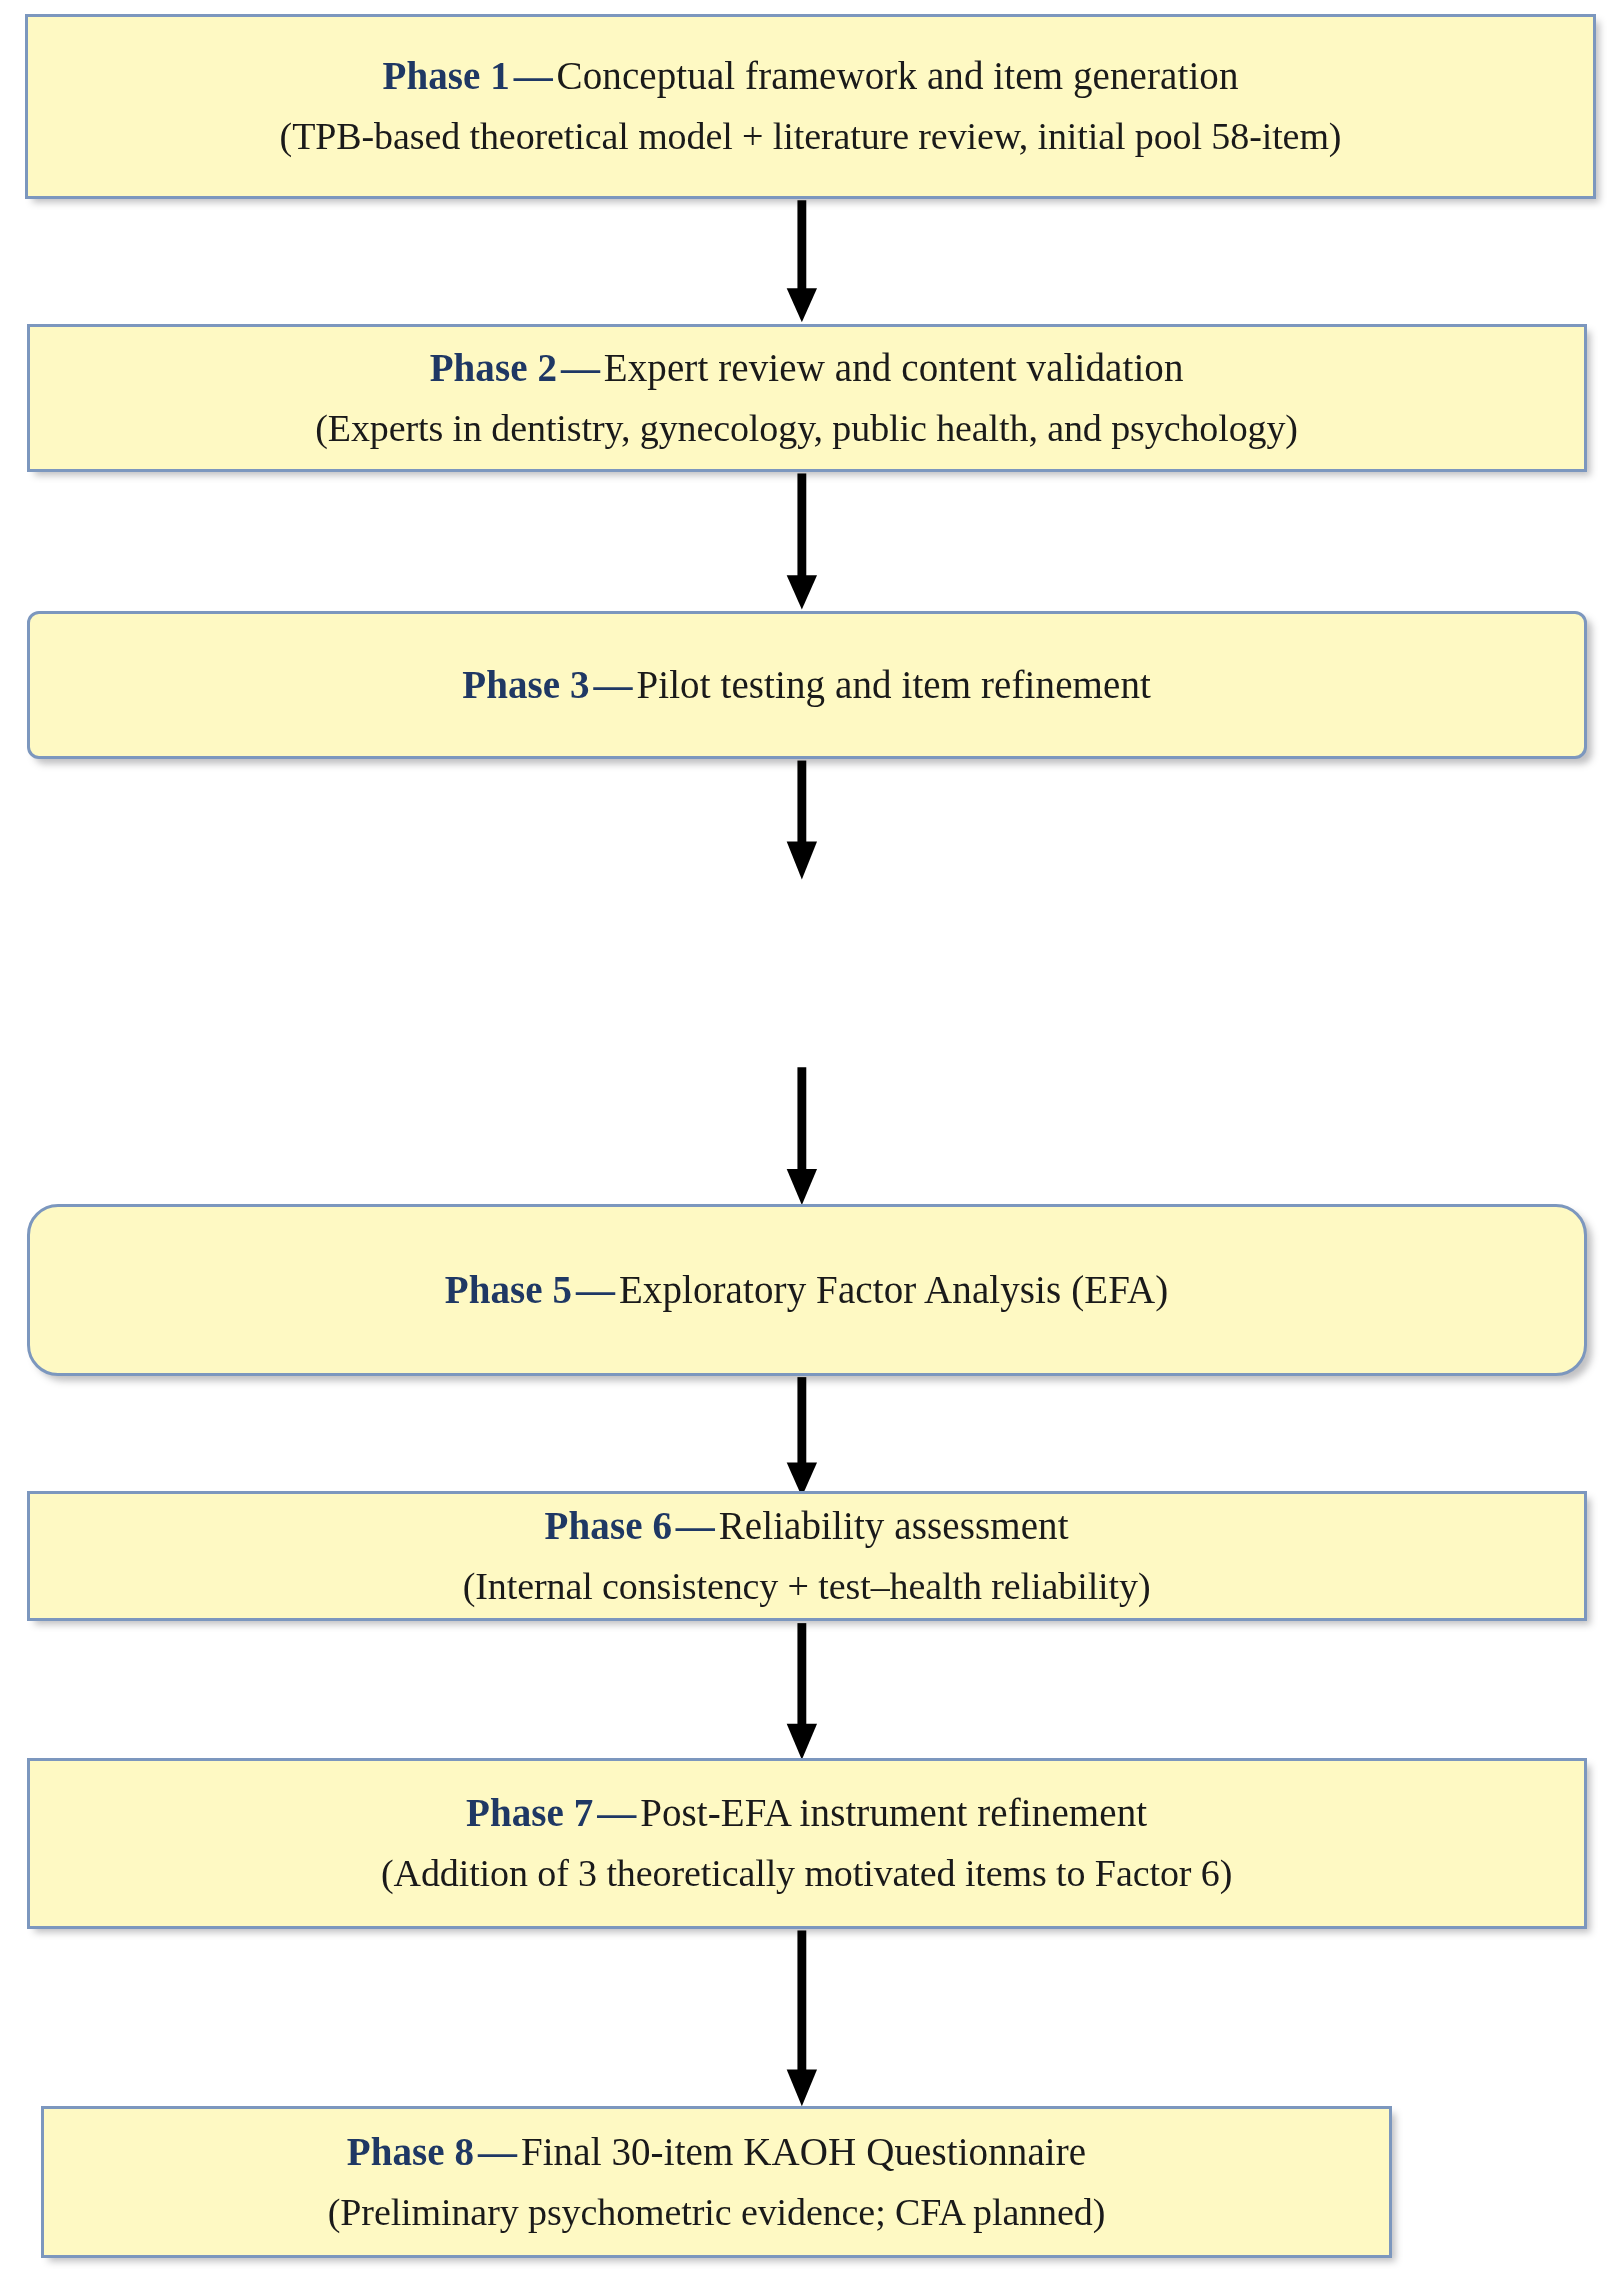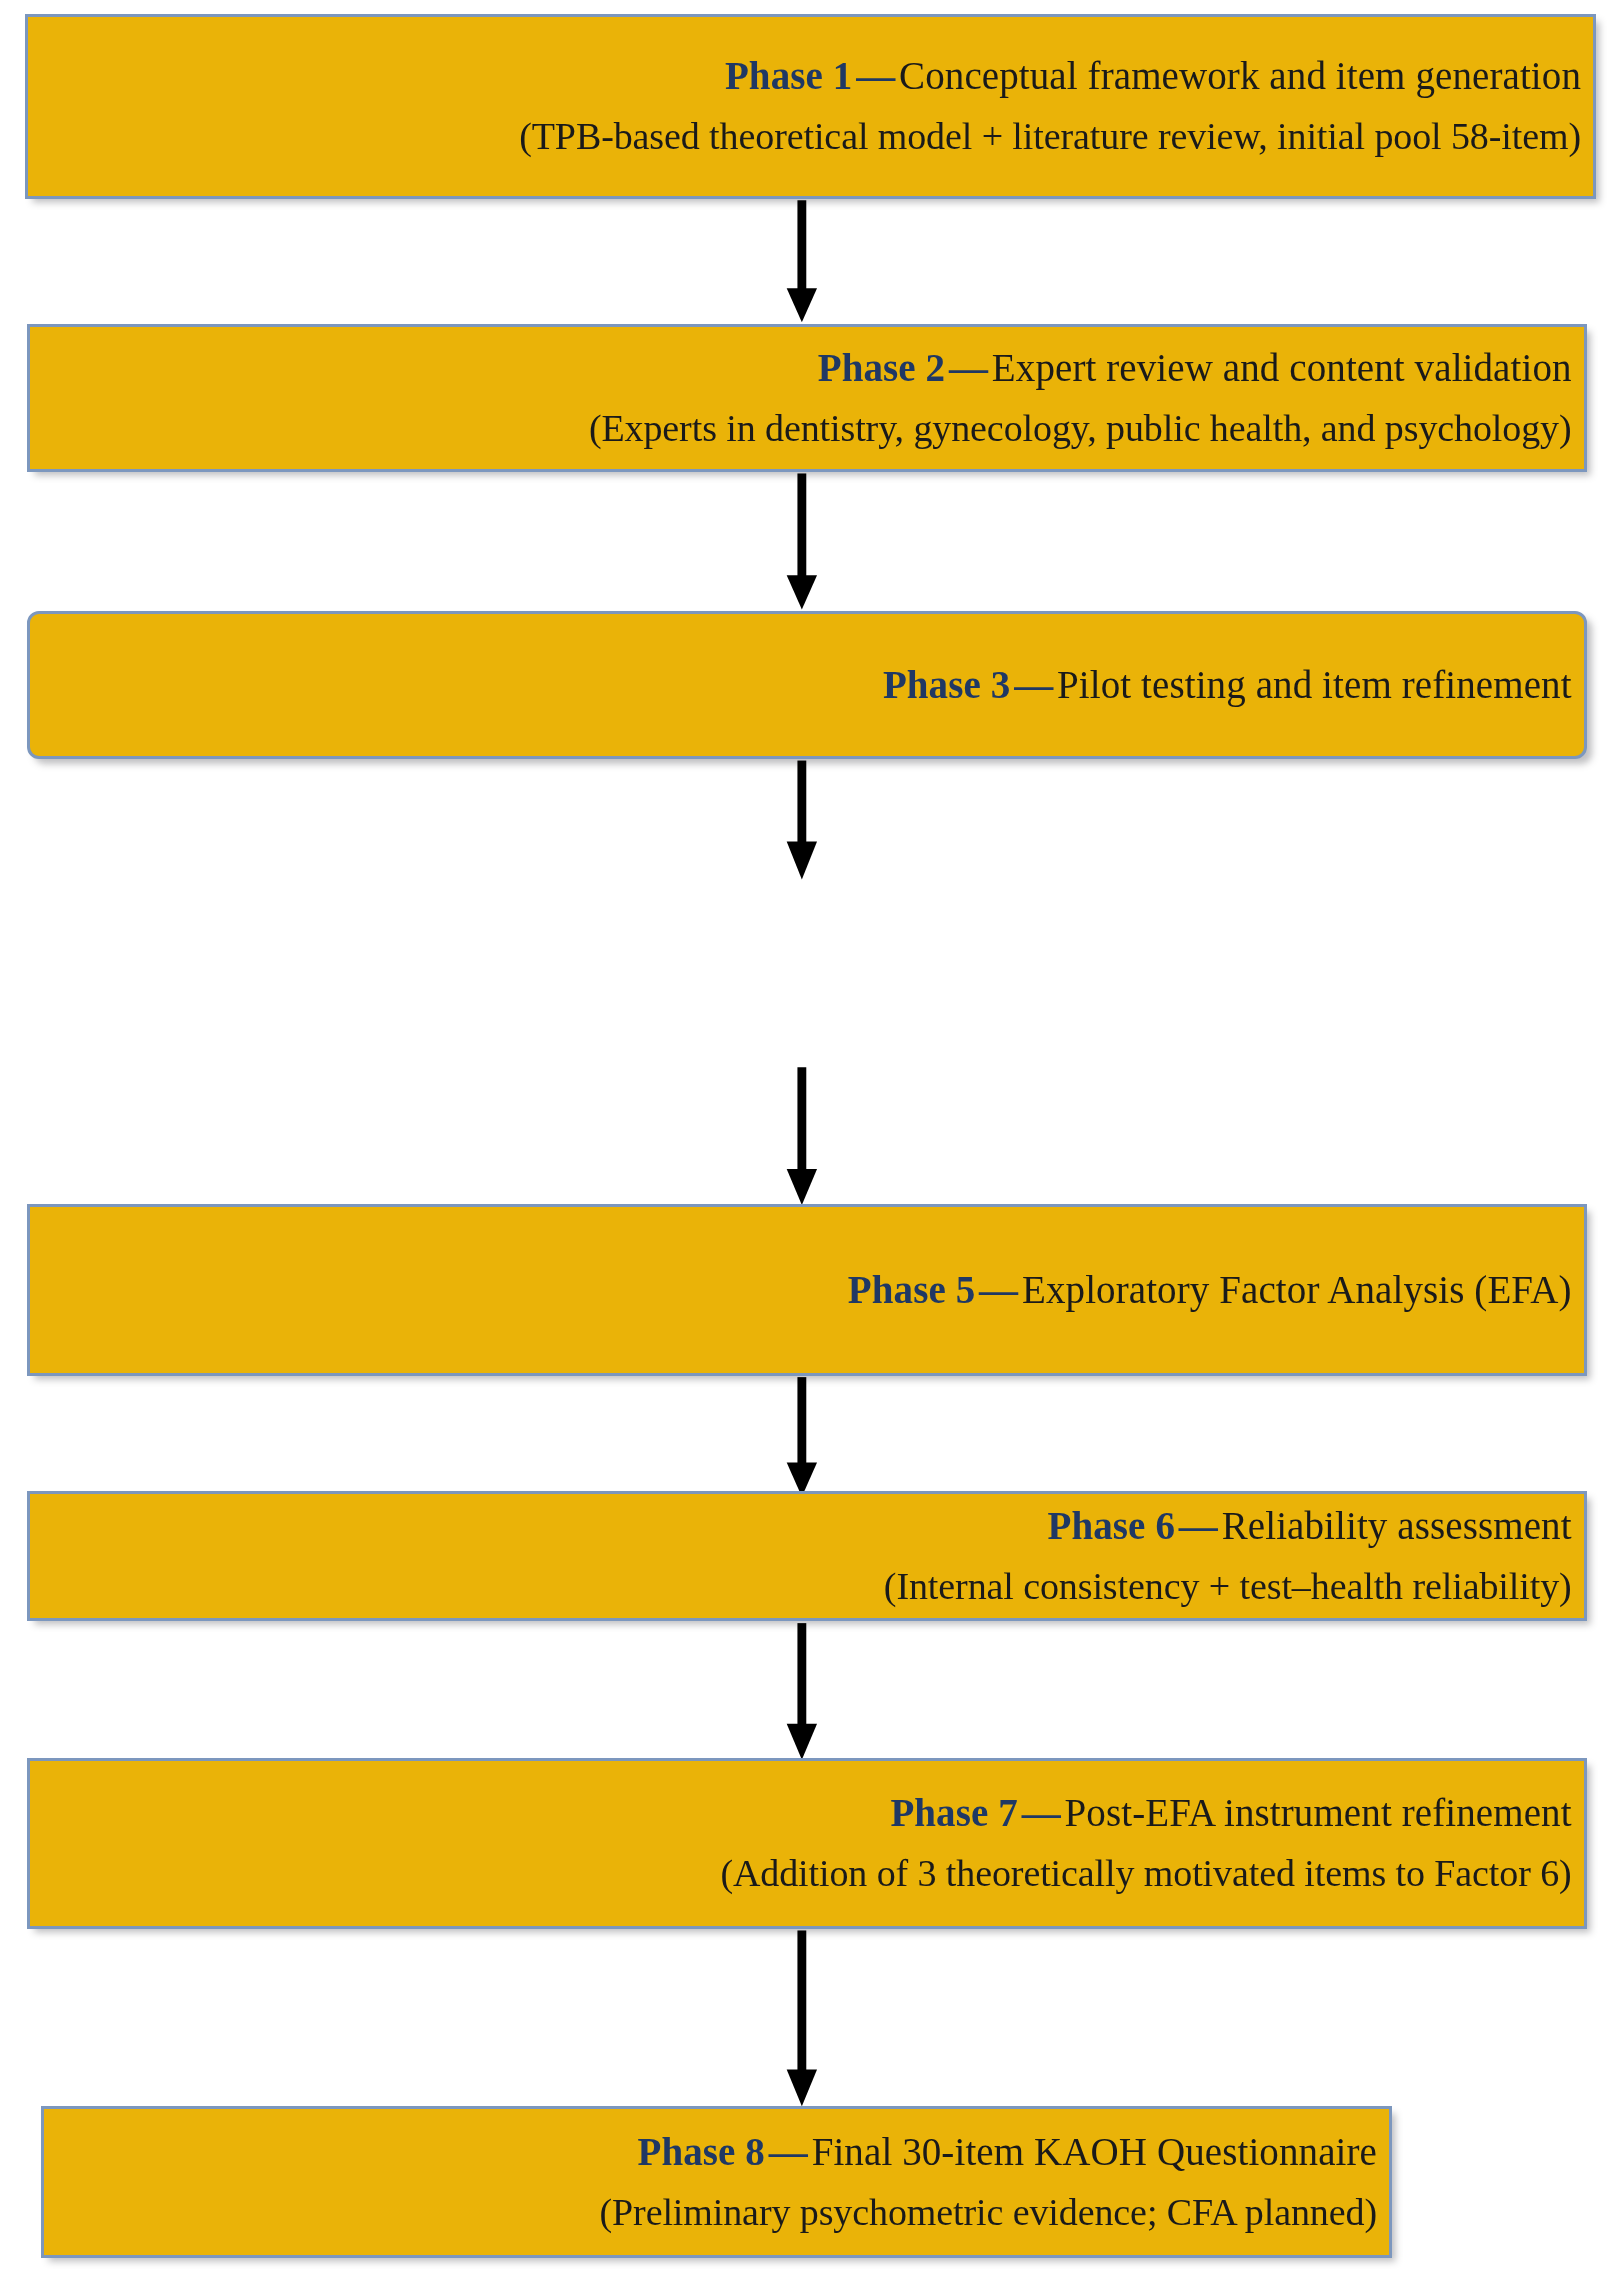--- a/index.html
+++ b/index.html
@@ -19,26 +19,26 @@
     width: 1617px;
     height: 2273px;
     background: #ffffff;
     overflow: hidden;
   }
 
   
   .phase-box {
     position: absolute;
     box-sizing: border-box;
-    background: #eab308;
+    background: #fef9c3;
     border: 3.2px solid #7C97BE;
     box-shadow: 5.7px 5.7px 7px -1.3px rgba(90, 90, 95, 0.38);
     display: flex;
     flex-direction: column;
-    align-items: flex-end;
+    align-items: center;
     justify-content: center;
     text-align: center;
     padding: 0 12px;
   }
 
   .phase-line {
     display: block;
     white-space: nowrap;
     color: #1A1A1A;
     line-height: 1.30;
@@ -126,21 +126,21 @@
   </svg>
 
 
   <svg class="connector" width="1617" height="2273" style="pointer-events:none;" viewBox="0 0 2557 3593">
     <g>
       <rect x="1261" y="1687" width="14" height="172" fill="#000000"></rect>
       <polygon points="1244,1848 1292,1848 1268,1905" fill="#000000"></polygon>
     </g>
   </svg>
 
-  <div class="phase-box" style="left:26.6px; top:1204px; width:1560px; height:172px;">
+  <div class="phase-box" style="left:26.6px; top:1204px; width:1560px; height:172px;border-radius:31px;">
     <span class="phase-line line-title">
       <span class="phase-tag">Phase 5</span><span class="phase-dash">—</span><span class="phase-title-text">Exploratory Factor Analysis (EFA)</span>
     </span>
   </div>
 
   <svg class="connector" width="1617" height="2273" style="pointer-events:none;" viewBox="0 0 2557 3593">
     <g>
       <rect x="1261" y="2177" width="14" height="146" fill="#000000"></rect>
       <polygon points="1244,2312 1292,2312 1268,2366" fill="#000000"></polygon>
     </g>

